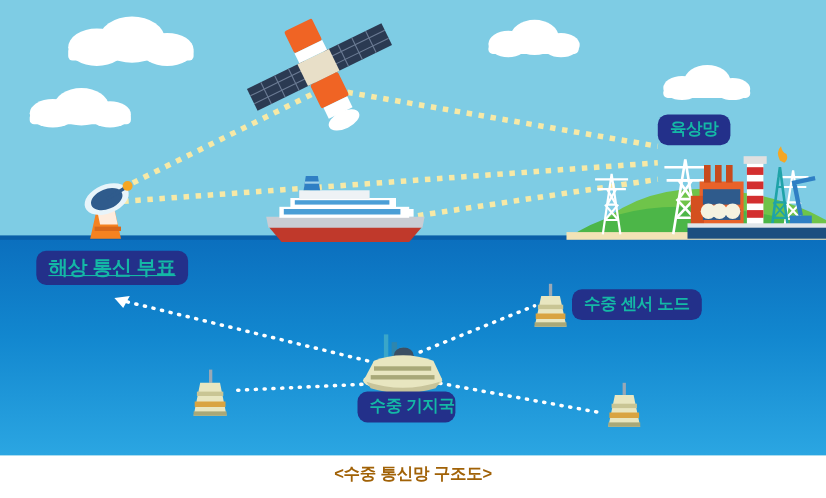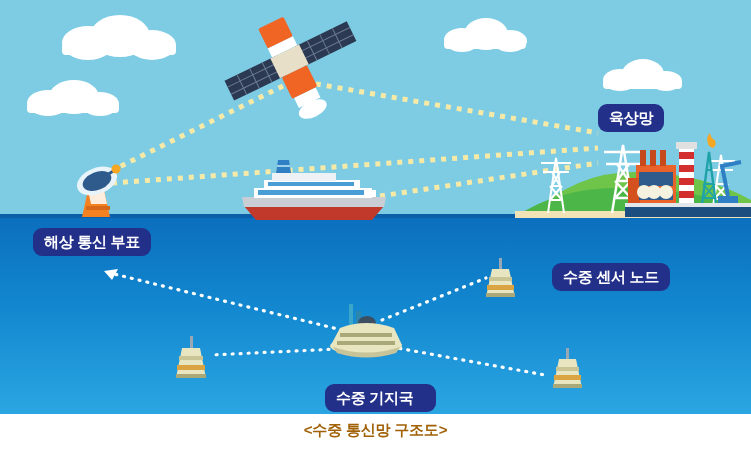--- a/index.html
+++ b/index.html
@@ -46,49 +46,49 @@
   }
   svg.layer {
     position: absolute;
     left: 0; top: 0;
     width: 751px; height: 414px;
     overflow: visible;
   }
   .label {
     position: absolute;
     background: #23308a;
-    color: #ffffff;
+    color: #14b8a6;
     border-radius: 9px;
     font-weight: bold;
     line-height: 1;
     white-space: nowrap;
     letter-spacing: -0.3px;
     display: flex;
     align-items: center;
     justify-content: center;
   }
   #label-land {
     left: 598px; top: 104px;
     padding: 6px 11px 7px 11px;
     font-size: 15px;
   }
   #label-buoy {
     left: 33px; top: 228px;
     padding: 6px 11px 7px 11px;
-    font-size: 15px;
+    font-size: 18px;
+    text-decoration: underline;
   }
   #label-sensor {
     left: 520px; top: 263px;
     padding: 6px 11px 7px 11px;
     font-size: 15px;
-    margin-left: 32px;
   }
   #label-bs {
-    left: 325px; top: 384px;
-    padding: 6px 23px 7px 11px;
+    left: 325px; top: 356px;
+    padding: 6px 1px 7px 11px;
     font-size: 15px;
   }
   #caption {
     position: absolute;
     left: 0;
     top: 421px;
     width: 751px;
     text-align: center;
     font-size: 15px;
     font-weight: bold;

